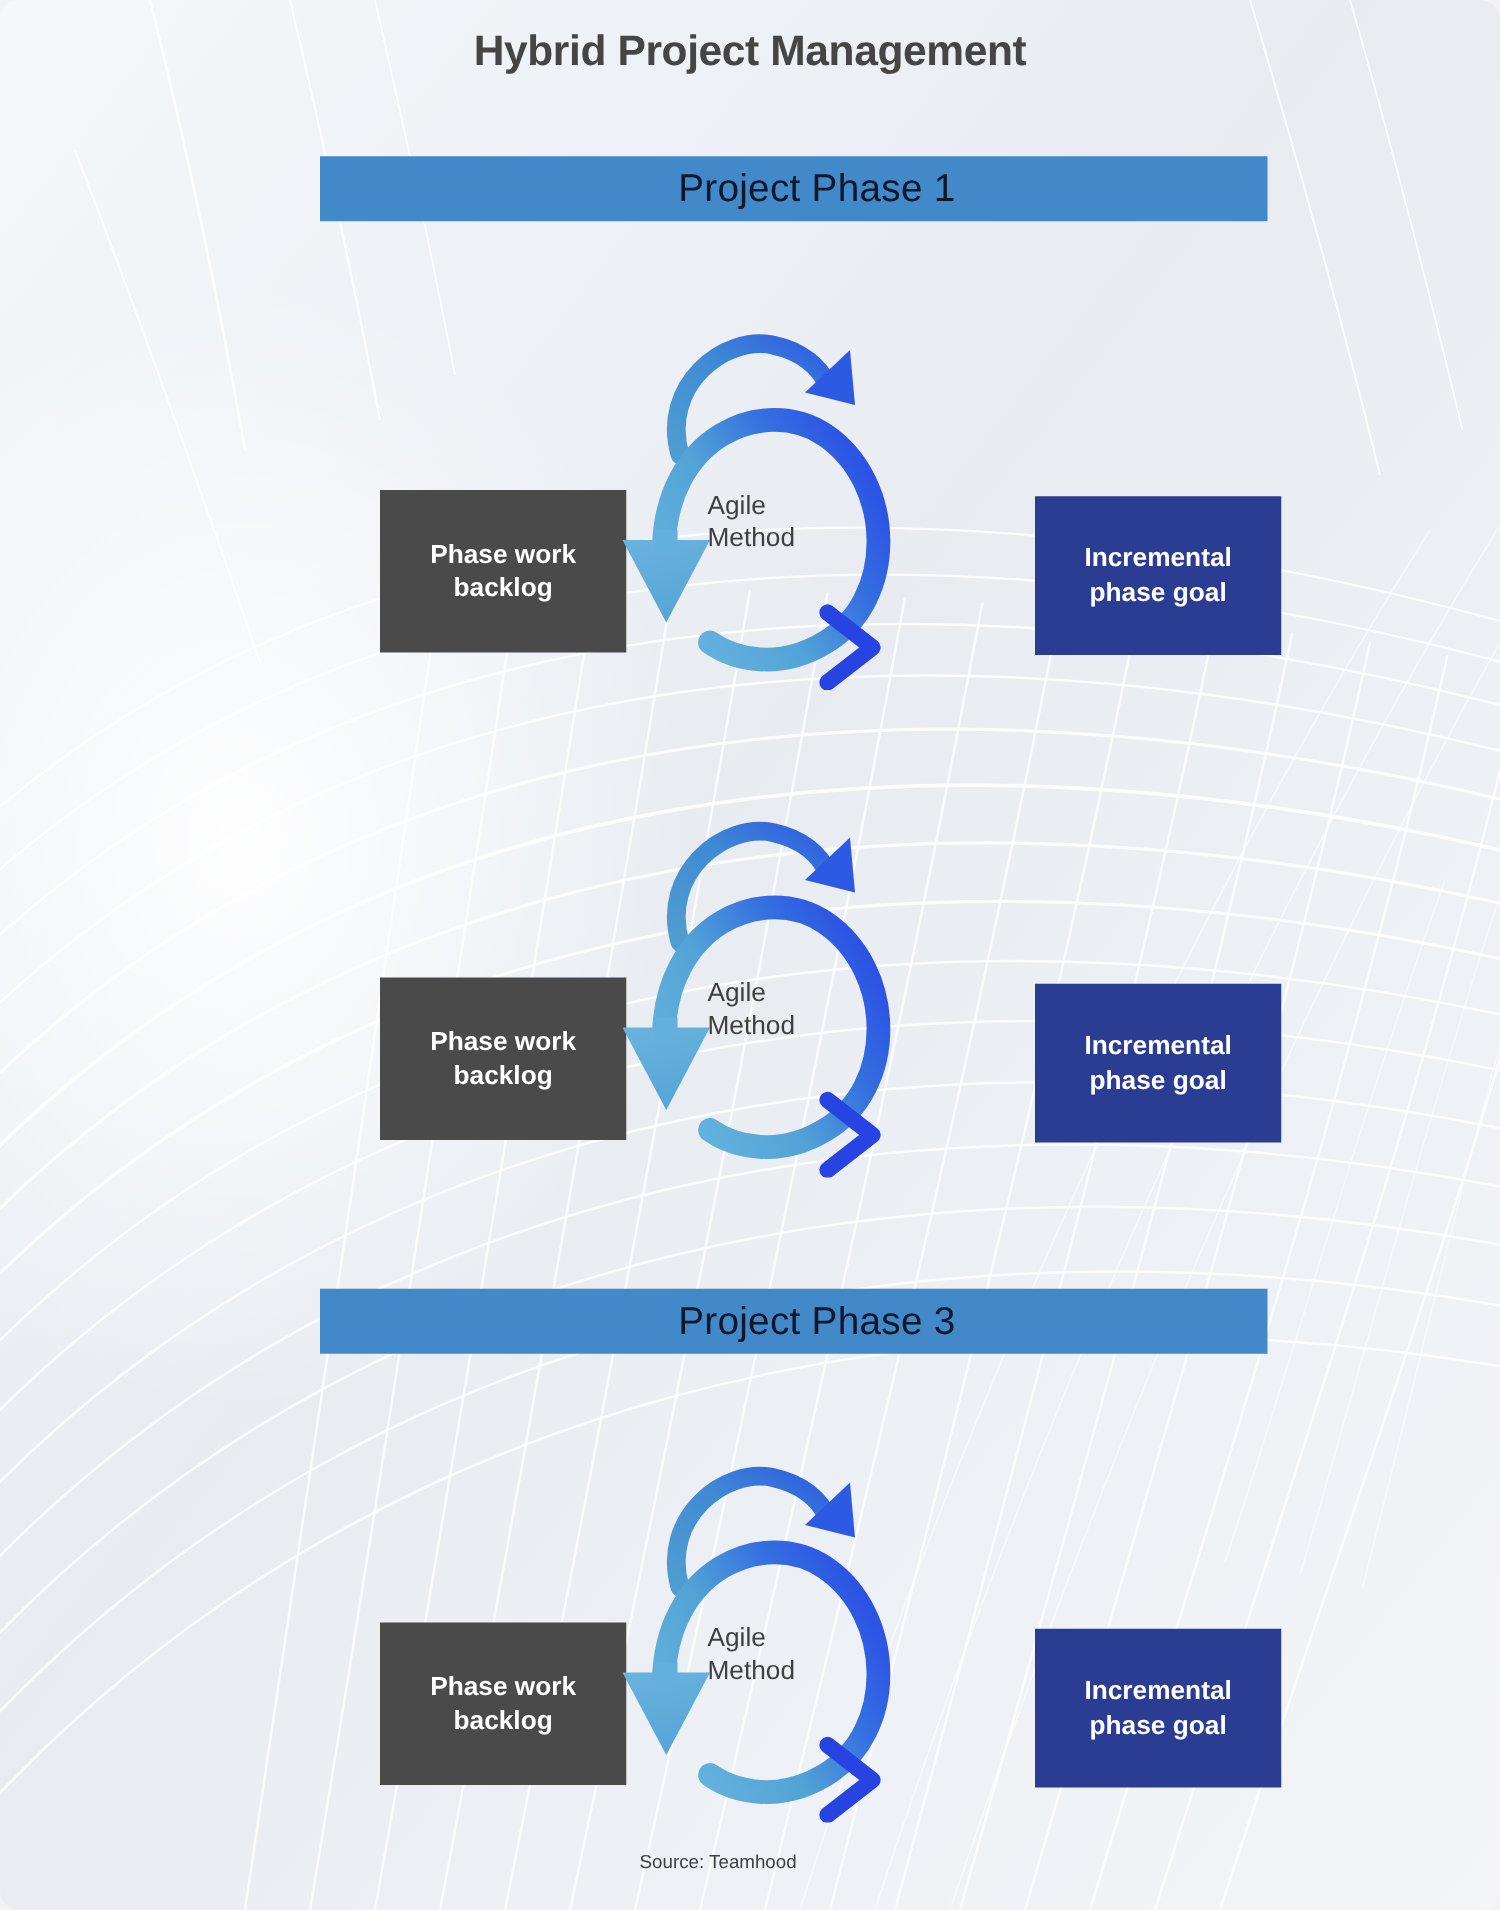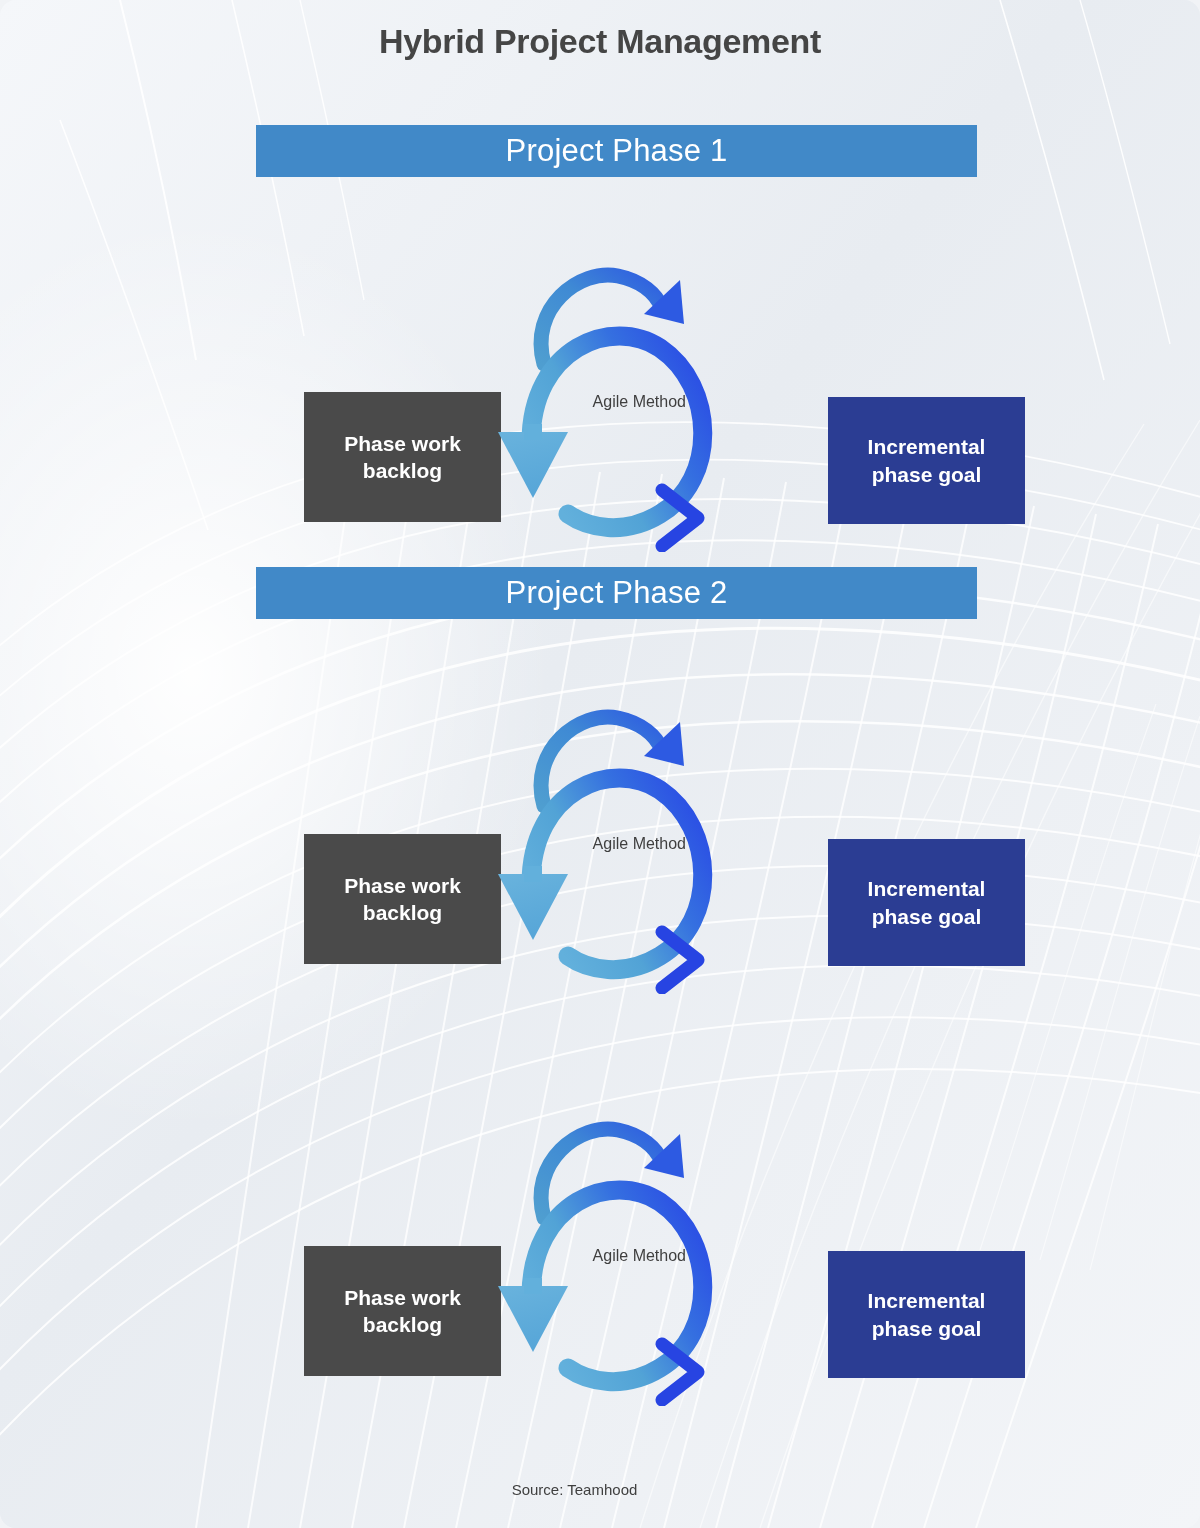--- a/index.html
+++ b/index.html
@@ -58,26 +58,27 @@
     width: 721px;
   }
   #phase-block-1 { top: 125px; }
   #phase-block-2 { top: 567px; }
   #phase-block-3 { top: 1031px; }
 
   .phase-header {
     width: 721px;
     height: 52px;
     background: #4189c8;
-    color: #ffffff;
+    color: #0f172a;
     font-size: 31px;
     line-height: 52px;
     text-align: center;
     font-weight: normal;
     letter-spacing: 0.2px;
+    padding-left: 37px;
   }
 
   .phase-body {
     position: relative;
     width: 721px;
     height: 380px;
   }
 
   .node-box {
     position: absolute;
@@ -117,22 +118,22 @@
     top: 75px;
     width: 280px;
     height: 300px;
   }
 
   .agile-label {
     position: absolute;
     left: 310px;
     top: 215px;
     width: 120px;
-    text-align: right;
-    font-size: 16px;
+    text-align: left;
+    font-size: 21px;
     line-height: 1.22;
     color: #3f3f3f;
     font-weight: normal;
   }
 
   .source-note {
     position: absolute;
     bottom: 30px;
     left: 0;
     width: 1149px;
@@ -270,21 +271,20 @@
           <path d="M178 238 L 214 266 L 178 294" fill="none" stroke="#2744e2" stroke-width="13" stroke-linecap="round" stroke-linejoin="round"></path>
         </svg>
 
         <div class="agile-label">Agile Method</div>
 
         <div class="node-box node-goal">Incremental phase goal</div>
       </div>
     </div>
 
     <div class="phase-block" id="phase-block-2">
-      <div class="phase-header">Project Phase 2</div>
       <div class="phase-body">
 
         <div class="node-box node-backlog">Phase work backlog</div>
 
         <svg class="agile-svg" viewBox="0 0 280 300">
           <defs>
             <linearGradient id="gSmall2" x1="0" y1="1" x2="1" y2="0">
               <stop offset="0%" stop-color="#4f9ed0"></stop>
               <stop offset="55%" stop-color="#3f8ad4"></stop>
               <stop offset="100%" stop-color="#2d5ae2"></stop>
@@ -318,20 +318,21 @@
           <path d="M178 238 L 214 266 L 178 294" fill="none" stroke="#2744e2" stroke-width="13" stroke-linecap="round" stroke-linejoin="round"></path>
         </svg>
 
         <div class="agile-label">Agile Method</div>
 
         <div class="node-box node-goal">Incremental phase goal</div>
       </div>
     </div>
 
     <div class="phase-block" id="phase-block-3">
+      <div class="phase-header">Project Phase 3</div>
       <div class="phase-body">
 
         <div class="node-box node-backlog">Phase work backlog</div>
 
         <svg class="agile-svg" viewBox="0 0 280 300">
           <defs>
             <linearGradient id="gSmall3" x1="0" y1="1" x2="1" y2="0">
               <stop offset="0%" stop-color="#4f9ed0"></stop>
               <stop offset="55%" stop-color="#3f8ad4"></stop>
               <stop offset="100%" stop-color="#2d5ae2"></stop>

